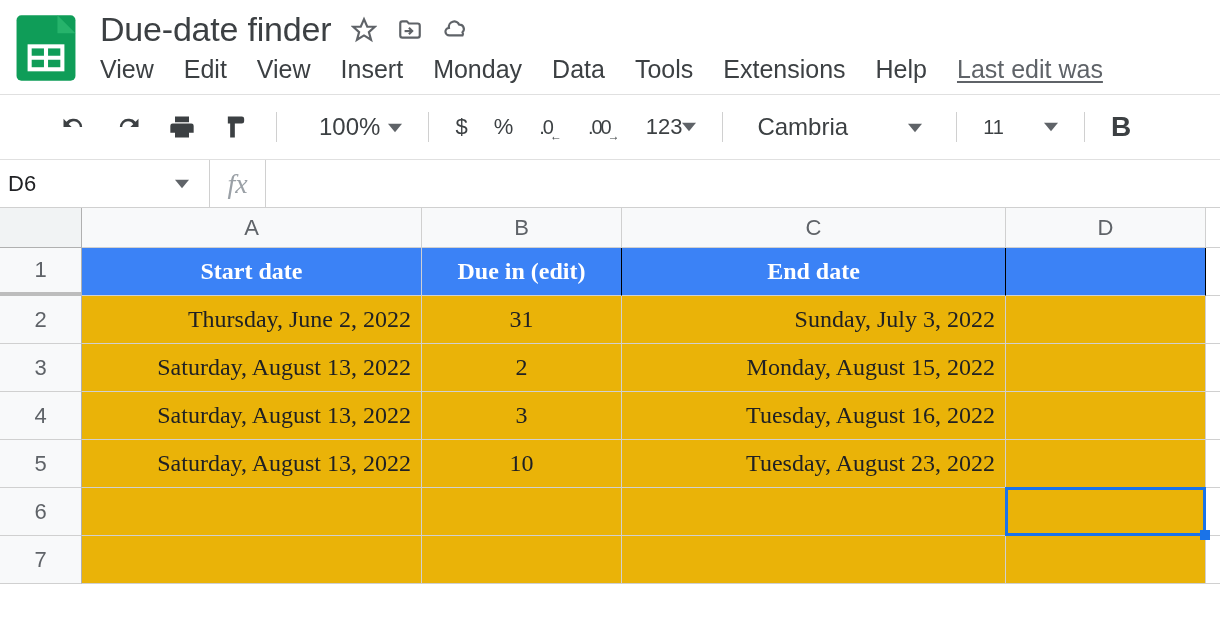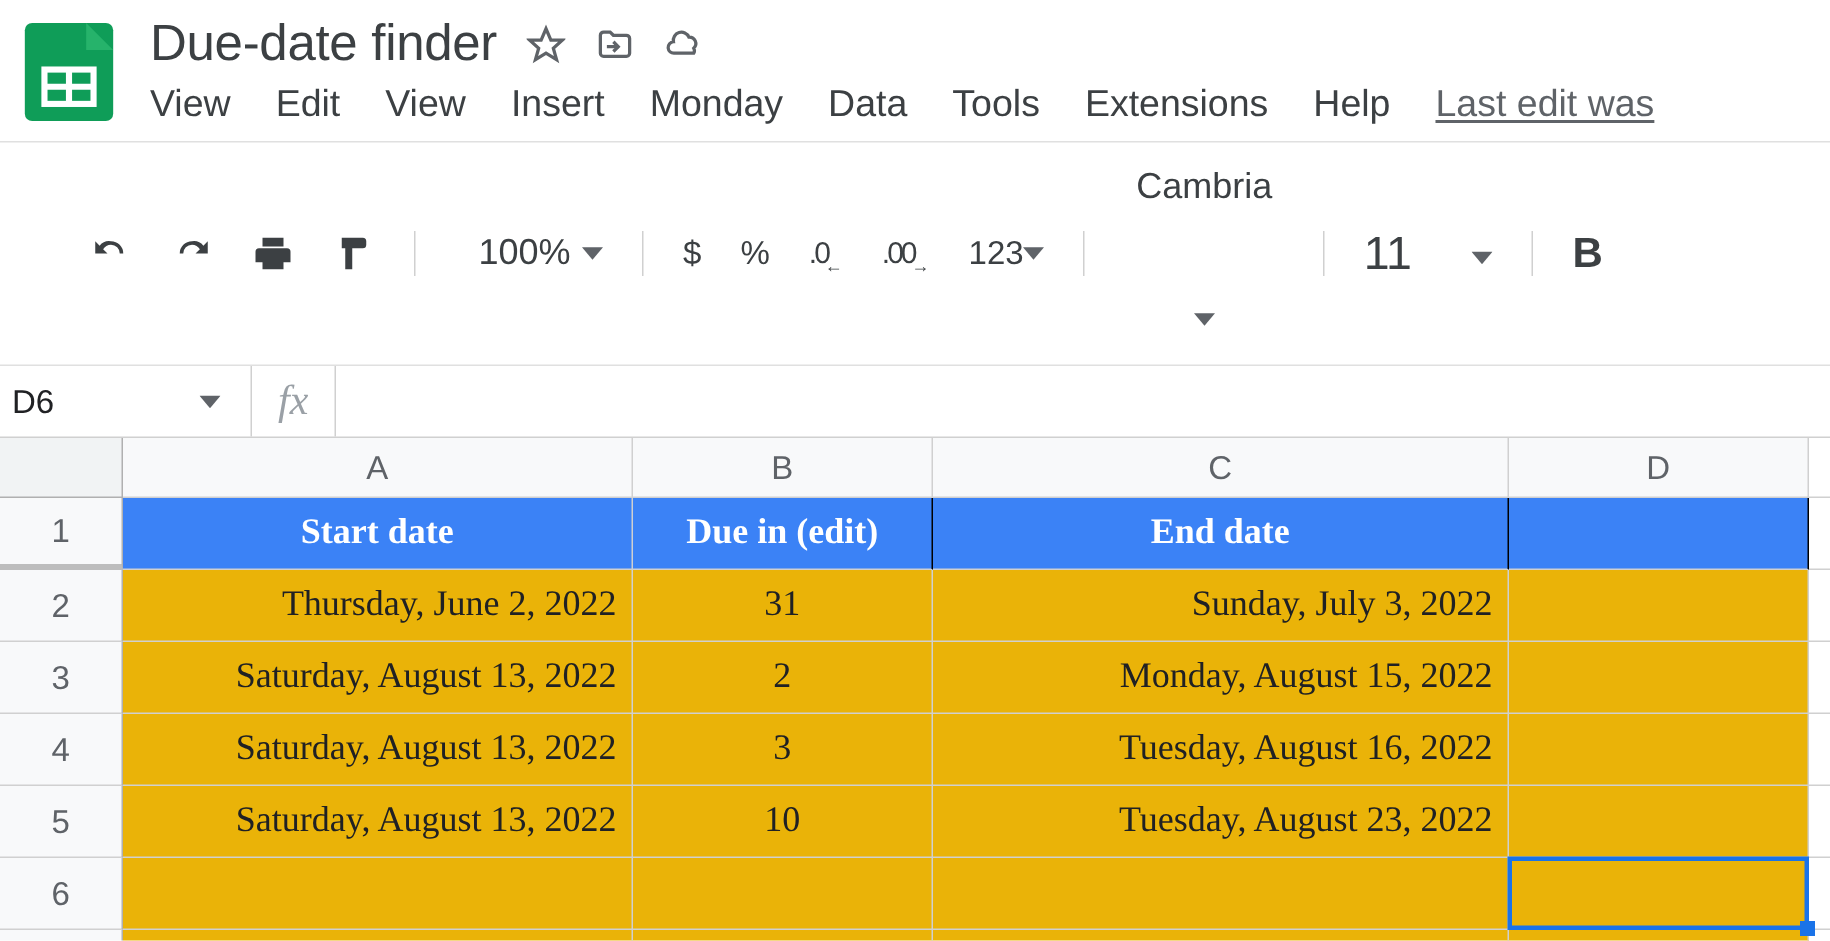--- a/index.html
+++ b/index.html
@@ -84,34 +84,33 @@
   }
   .zoom { display: flex; align-items:center; gap: 8px; cursor:pointer;margin-left:16px;}
   .ddarrow svg { width:14px; height:14px; }
   .fmtbtn { font-size: 22px; cursor:pointer; }
   .decimals { font-size: 20px; letter-spacing: -2px; cursor:pointer;}
   .subarrow { font-size:12px; position:relative; top:6px; left:-2px;}
   .font-box {
     display:flex; align-items:center; gap:60px;
     font-size: 24px; cursor:pointer;
     padding: 0 8px;
-    flex-direction: column;
-  }
-  .size-box { display:flex; align-items:center; gap:40px; font-size:31px; cursor:pointer;}
+  }
+  .size-box { display:flex; align-items:center; gap:40px; font-size:20px; cursor:pointer;}
   .bold { font-weight: bold; font-size:28px; cursor:pointer;}
   .sep2 { border-bottom: 1px solid #e0e0e0; }
   .namebox {
     display:flex;
     align-items:center;
     height: 48px;
     border-bottom: 1px solid #d0d0d0;
     font-size: 22px;
   }
   .namebox-cell {
-    width: 168px;
+    width: 210px;
     display:flex;
     align-items:center;
     justify-content: space-between;
     padding: 0 20px 0 8px;
     height:100%;
     border-right: 1px solid #d0d0d0;
   }
   .fx {
     width: 56px;
     display:flex;align-items:center;justify-content:center;

